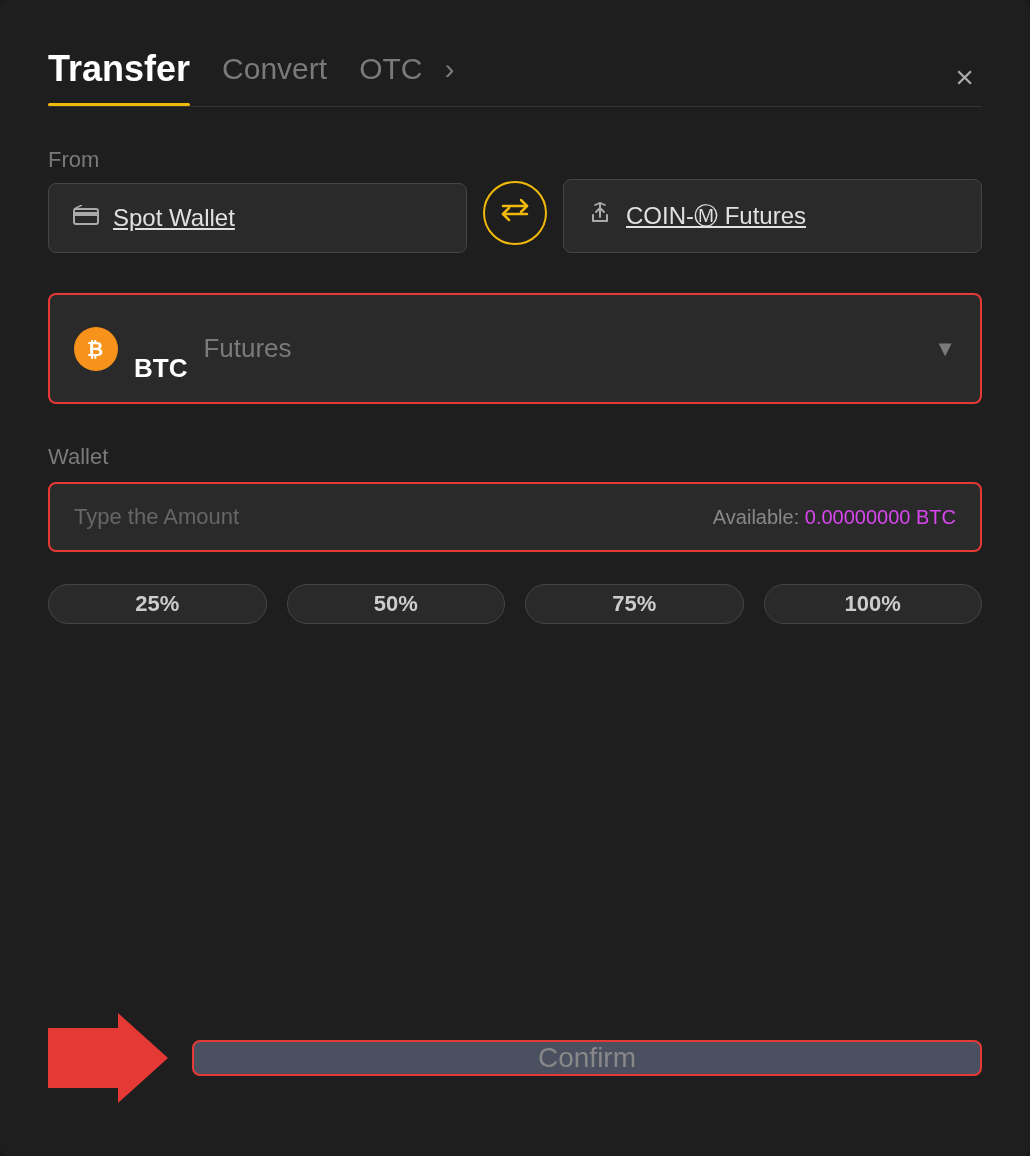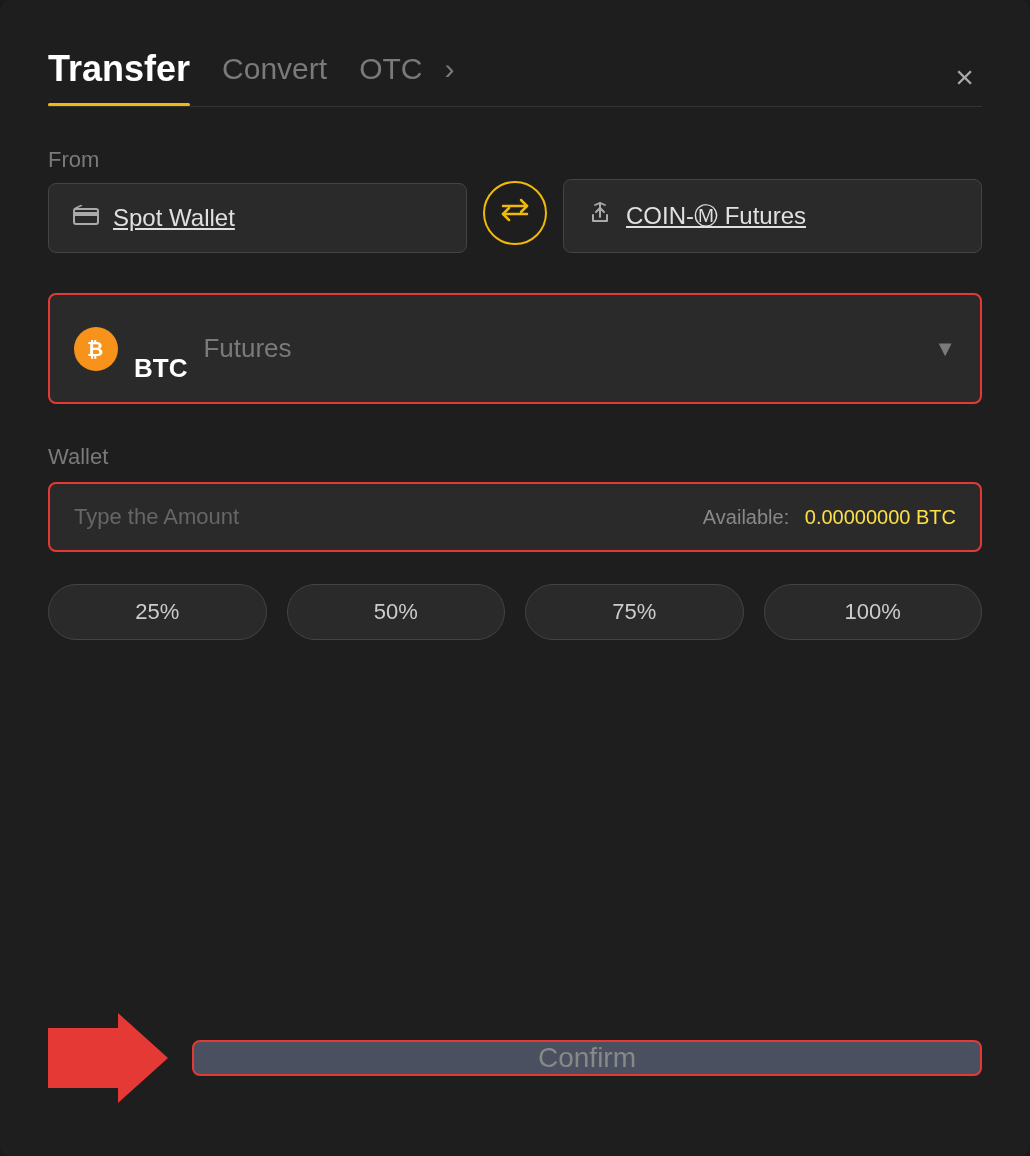--- a/index.html
+++ b/index.html
@@ -228,41 +228,41 @@
       color: #666666;
     }
 
     .available-text {
       font-size: 20px;
       color: #888888;
       white-space: nowrap;
     }
 
     .available-value {
-      color: #fde047;
-      margin-left: 10px;
+      color: #d946ef;
     }
 
     
     .pct-row {
       display: flex;
       gap: 20px;
       margin-bottom: 80px;
     }
 
     .pct-btn {
       flex: 1;
       background: #2a2a2a;
       border: 1px solid #444444;
       border-radius: 30px;
-      padding: 14px 0;
+      padding: 6px 0;
       font-size: 22px;
       color: #cccccc;
       cursor: pointer;
       text-align: center;
+      font-weight: bold;
     }
 
     
     .confirm-row {
       display: flex;
       align-items: center;
       margin-top: auto;
       gap: 24px;
     }
 

